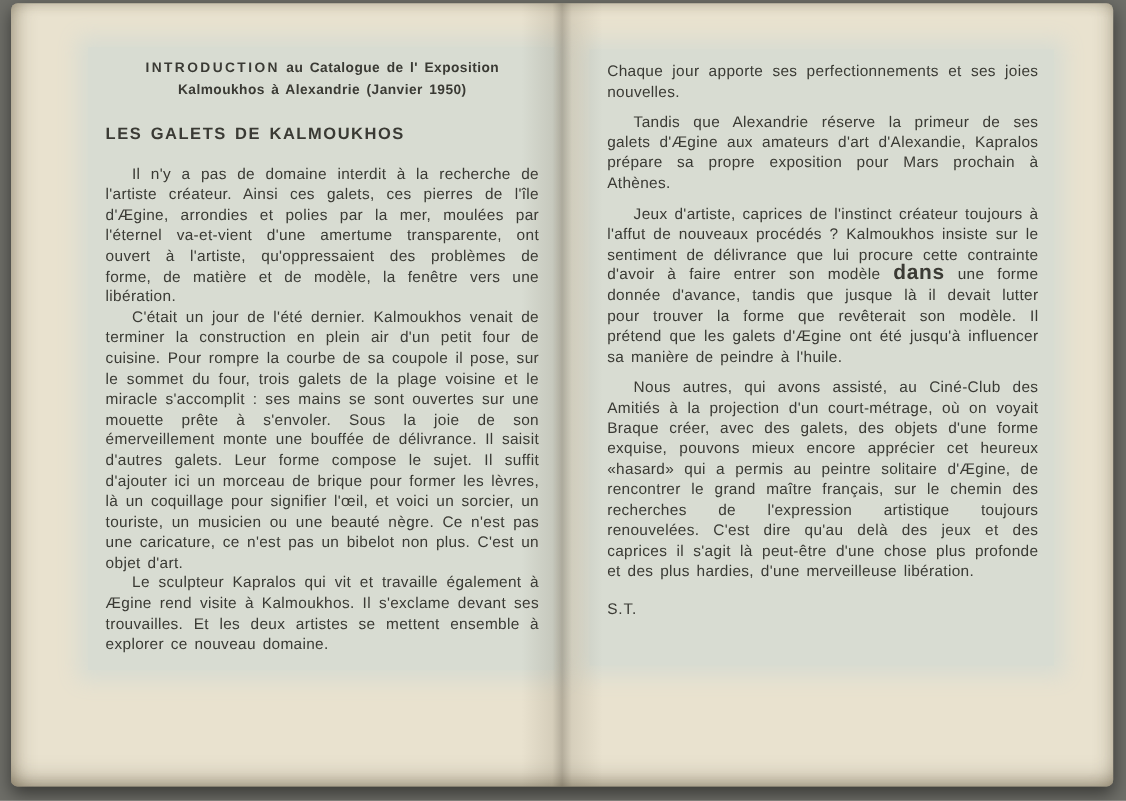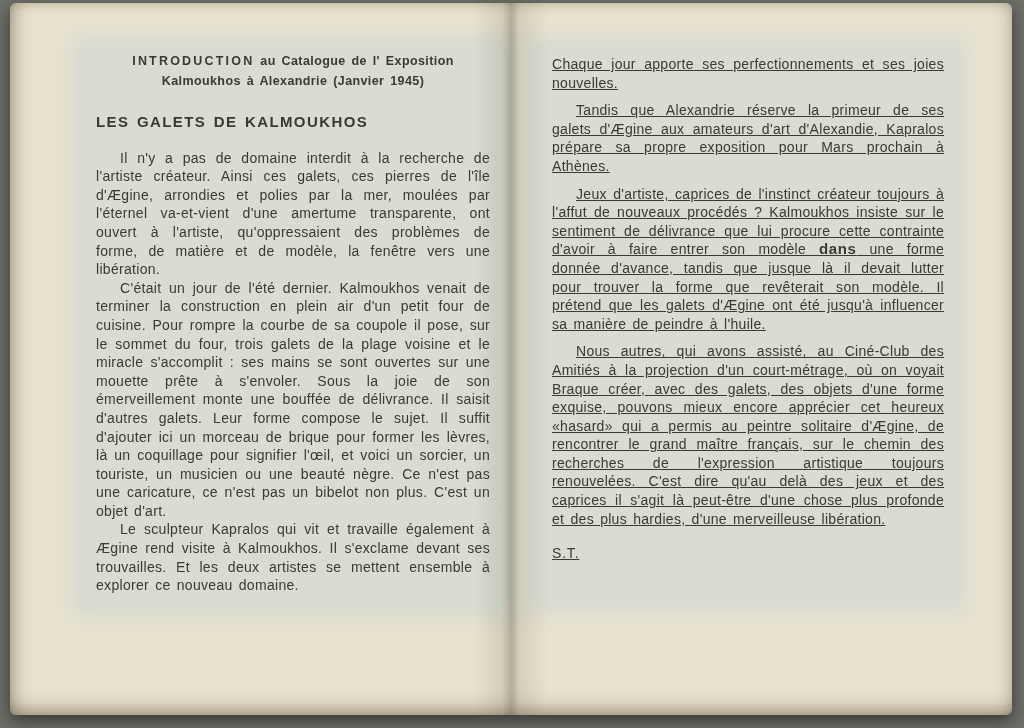--- a/index.html
+++ b/index.html
@@ -32,55 +32,55 @@
       rgba(80,70,50,0) 100%);
     pointer-events:none;
   }
   .panel{
     position:absolute;
     background:var(--text-panel-tint,#d8dcd2);
     box-shadow:0 0 18px 10px var(--text-panel-tint,#d8dcd2);
     color:var(--ink,#3a3a34);
   }
   .panel.left{left:70px;top:40px;width:424px;padding:8px 14px 14px 16px;box-sizing:border-box;}
-  .panel.right{left:526px;top:42px;width:422px;padding:10px 14px 42px 16px;box-sizing:border-box;text-decoration:underline;}
+  .panel.right{left:526px;top:42px;width:422px;padding:10px 14px 42px 16px;box-sizing:border-box;}
   .bodytext{
     font-size:14px;line-height:18.6px;
     text-align:justify;
     letter-spacing:.3px;word-spacing:2px;
   }
   .pageheader{
     text-align:center;font-weight:bold;
     font-size:12.5px;line-height:20px;letter-spacing:.4px;
     margin-bottom:2px;
   }
   .pageheader .intro-word{letter-spacing:2.2px;}
   .pagetitle{
     text-align:left;font-weight:bold;font-size:15px;
     letter-spacing:1.4px;margin:22px 0 17px 0;
   }
   p{margin:0;}
   p.indent{text-indent:24px;}
   .panel.right p{margin-bottom:9px;}
-  .bold-word{font-weight:bold;font-size:15px;letter-spacing:.6px;margin-top:16px;}
+  .bold-word{font-weight:bold;font-size:19px;letter-spacing:.6px;margin-top:16px;}
   .signature{
     text-align:left;padding-right:72px;margin-top:16px;
     font-size:14px;letter-spacing:.8px;
   }
 </style>
 </head>
 <body>
 
 <div class="scene">
   <div class="book">
 
     <div class="panel left bodytext">
       <div class="pageheader">
         <span class="intro-word">INTRODUCTION</span><span> au Catalogue de l' Exposition</span><br>
-        <span>Kalmoukhos à Alexandrie (Janvier 1945)</span>
+        <span>Kalmoukhos à Alexandrie (Janvier 1950)</span>
       </div>
 
       <div class="pagetitle">LES GALETS DE KALMOUKHOS</div>
 
       <p class="indent">Il n'y a pas de domaine interdit à la recherche de l'artiste créateur. Ainsi ces galets, ces pierres de l'île d'Ægine, arrondies et polies par la mer, moulées par l'éternel va-et-vient d'une amertume transparente, ont ouvert à l'artiste, qu'oppressaient des problèmes de forme, de matière et de modèle, la fenêtre vers une libération.</p>
       <p class="indent">C'était un jour de l'été dernier. Kalmoukhos venait de terminer la construction en plein air d'un petit four de cuisine. Pour rompre la courbe de sa coupole il pose, sur le sommet du four, trois galets de la plage voisine et le miracle s'accomplit : ses mains se sont ouvertes sur une mouette prête à s'envoler. Sous la joie de son émerveillement monte une bouffée de délivrance. Il saisit d'autres galets. Leur forme compose le sujet. Il suffit d'ajouter ici un morceau de brique pour former les lèvres, là un coquillage pour signifier l'œil, et voici un sorcier, un touriste, un musicien ou une beauté nègre. Ce n'est pas une caricature, ce n'est pas un bibelot non plus. C'est un objet d'art.</p>
       <p class="indent">Le sculpteur Kapralos qui vit et travaille également à Ægine rend visite à Kalmoukhos. Il s'exclame devant ses trouvailles. Et les deux artistes se mettent ensemble à explorer ce nouveau domaine.</p>
     </div>
 
     <div class="panel right bodytext">

